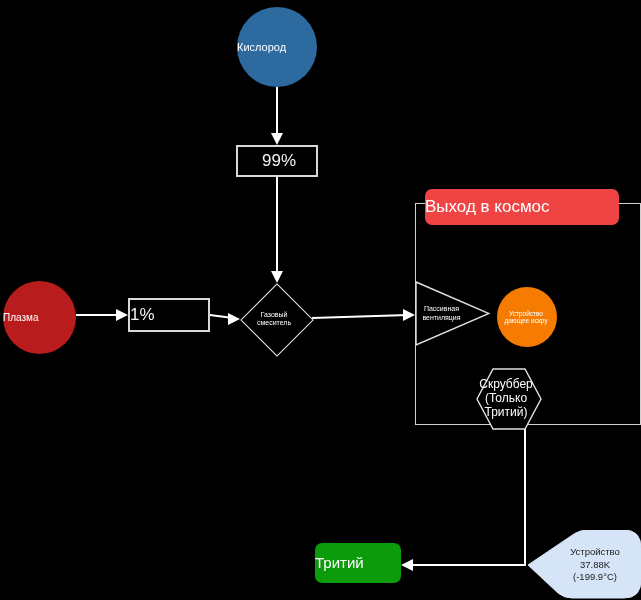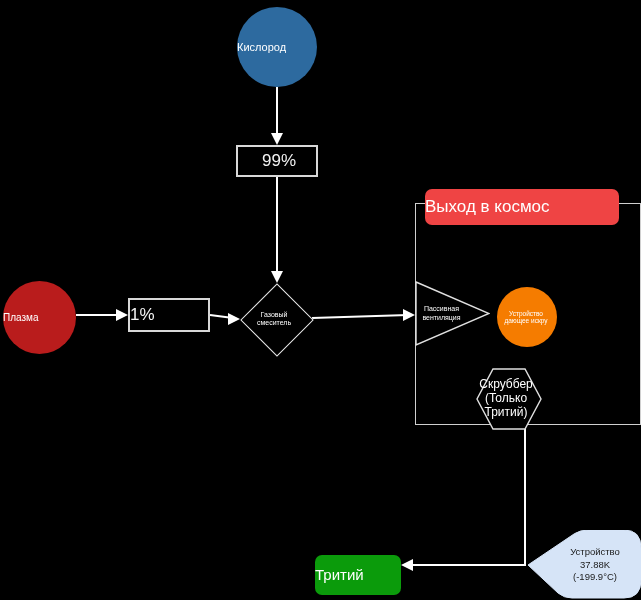--- a/index.html
+++ b/index.html
@@ -124,21 +124,20 @@
   #scrubber-node svg { position: absolute; left: 0; top: 0; }
   #scrubber-node .hex-label { position: relative; z-index: 2; width: 60px; }
 
   
   #tritium-node {
     left: 315px; top: 543px;
     width: 86px; height: 40px;
     border-radius: 7px;
     background: #0b9b0b;
     font-size: 15px;
-    margin-top: 12px;
   }
 
   
   #cooler-node {
     left: 528px; top: 530px;
     width: 113px; height: 70px;
     font-size: 9.5px;
     color: #1a1a1a;
   }
   #cooler-node svg { position: absolute; left: 0; top: 0; }

